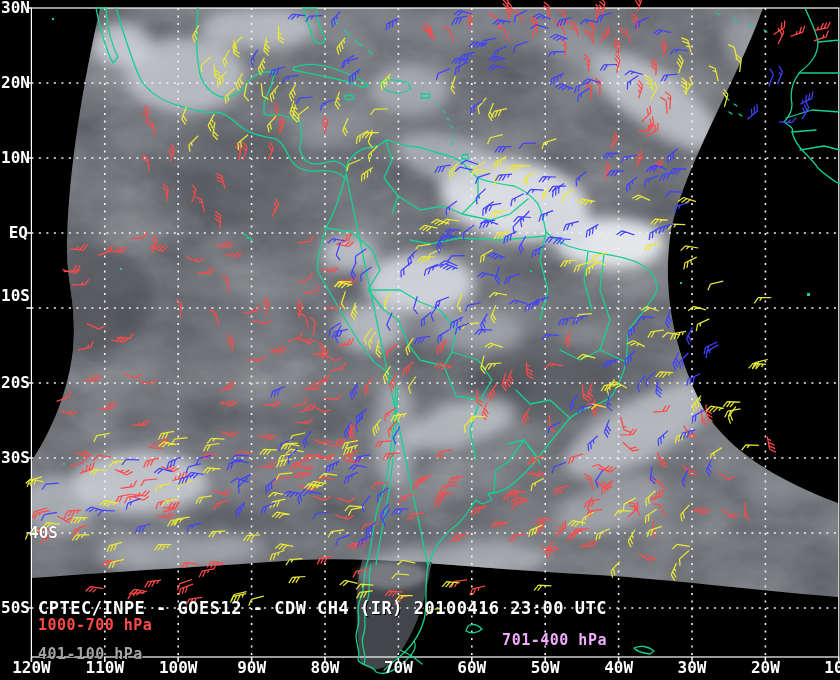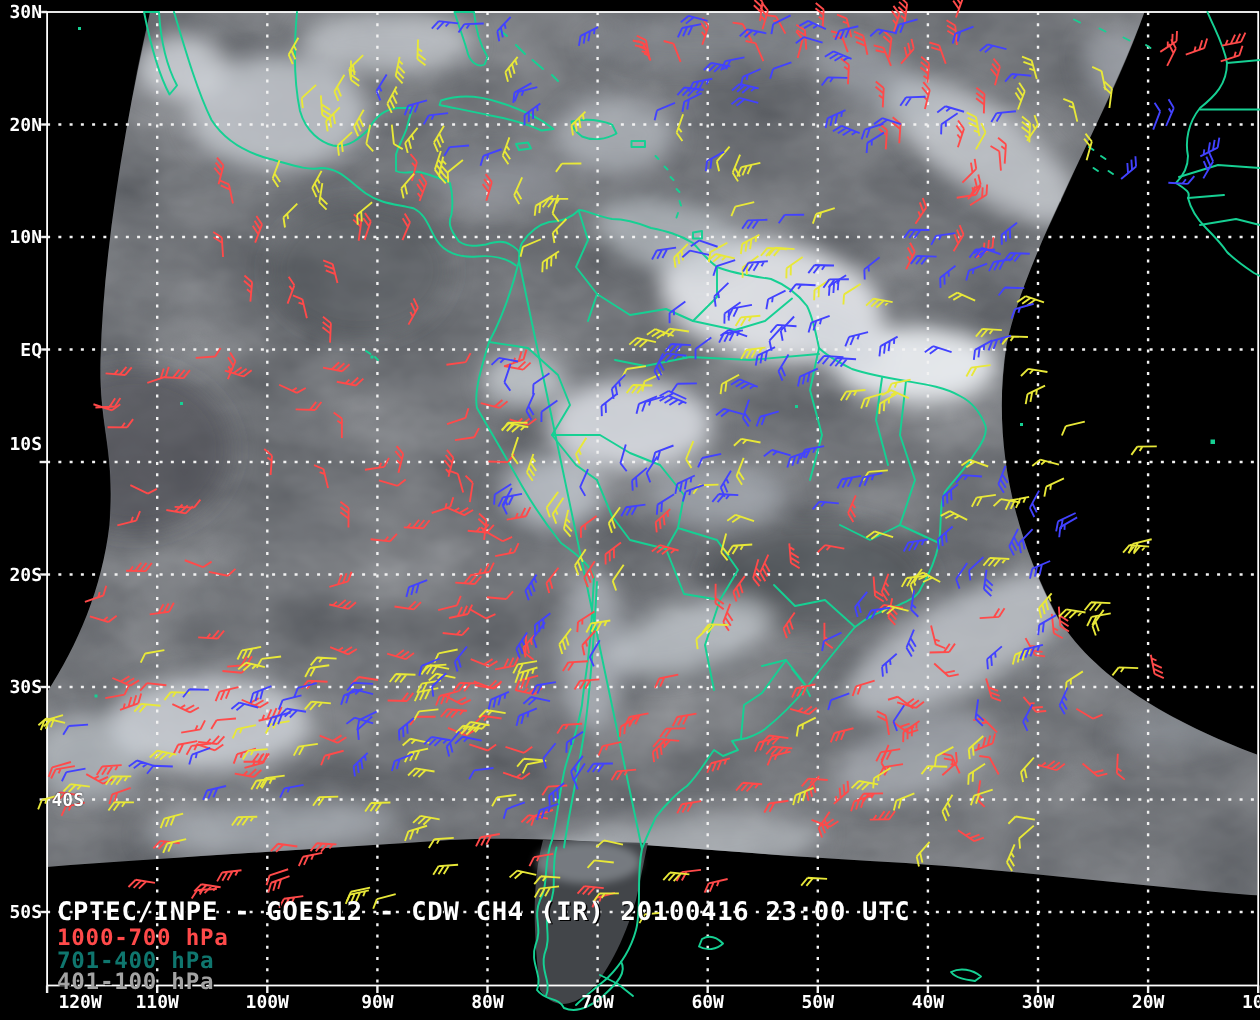--- a/index.html
+++ b/index.html
@@ -1,19 +1,19 @@
 <!DOCTYPE html>
 <html><head>
 <meta charset="utf-8">
 <style>
   html,body{margin:0;padding:0;background:#000;}
   #stage{position:relative;width:840px;height:680px;background:#000;overflow:hidden;
          font-family:"DejaVu Sans Mono","Liberation Mono",monospace;}
   #stage svg{position:absolute;left:0;top:0;}
-  .axis-label{position:absolute;color:#fff;font-size:12px;font-weight:bold;line-height:12px;
+  .axis-label{position:absolute;color:#fff;font-size:16px;font-weight:bold;line-height:12px;
               text-shadow:0 0 1px #000;white-space:nowrap;}
   .lat-label{width:27px;text-align:right;}
   .lon-label{width:44px;text-align:center;}
   #footer{position:absolute;left:38px;top:598px;}
   #map-title{color:#fff;font-size:17px;font-weight:bold;letter-spacing:.5px;white-space:nowrap;
              text-shadow:1px 1px 0 #000;}
   .legend-line{font-size:15px;font-weight:bold;line-height:14.5px;letter-spacing:.5px;
                text-shadow:1px 1px 0 #000;white-space:nowrap;}
 </style>
 </head>
@@ -951,36 +951,36 @@
       <div class="axis-label lat-label" style="left: 1px; top: 77px;">20N</div>
       <div class="axis-label lat-label" style="left: 1px; top: 152px;">10N</div>
       <div class="axis-label lat-label" style="left: 1px; top: 227px;">EQ</div>
       <div class="axis-label lat-label" style="left: 1px; top: 290px;">10S</div>
       <div class="axis-label lat-label" style="left: 1px; top: 377px;">20S</div>
       <div class="axis-label lat-label" style="left: 1px; top: 452px;">30S</div>
       <div class="axis-label lat-label" style="left: 1px; top: 527px; padding-left: 28px;">40S</div>
       <div class="axis-label lat-label" style="left: 1px; top: 602px;">50S</div>
     </div>
 <div id="lon-labels">
-      <div class="axis-label lon-label" style="left: 9.4px; top: 662px; margin-left: 22px;">120W</div>
+      <div class="axis-label lon-label" style="left: 9.4px; top: 662px;">120W</div>
       <div class="axis-label lon-label" style="left: 82.8px; top: 662px;">110W</div>
       <div class="axis-label lon-label" style="left: 156.2px; top: 662px;">100W</div>
       <div class="axis-label lon-label" style="left: 229.6px; top: 662px;">90W</div>
       <div class="axis-label lon-label" style="left: 303px; top: 662px;">80W</div>
       <div class="axis-label lon-label" style="left: 376.4px; top: 662px;">70W</div>
       <div class="axis-label lon-label" style="left: 449.8px; top: 662px;">60W</div>
       <div class="axis-label lon-label" style="left: 523.2px; top: 662px;">50W</div>
       <div class="axis-label lon-label" style="left: 596.6px; top: 662px;">40W</div>
       <div class="axis-label lon-label" style="left: 670px; top: 662px;">30W</div>
       <div class="axis-label lon-label" style="left: 743.4px; top: 662px;">20W</div>
       <div class="axis-label lon-label" style="left: 816.8px; top: 662px;">10W</div>
     </div>
 
 <div id="footer">
   <div id="map-title">CPTEC/INPE - GOES12 - CDW CH4 (IR) 20100416 23:00 UTC</div>
   <div id="legend">
         <div class="legend-line" style="color: rgb(255, 74, 74);">1000-700 hPa</div>
-        <div class="legend-line" style="color: #0f766e;">701-400 hPa</div>
+        <div class="legend-line" style="color: #f0abfc; text-align: right;">701-400 hPa</div>
         <div class="legend-line" style="color: #a3a3a3;">401-100 hPa</div>
       </div>
 </div>
 
 </div>
 
 </body></html>

